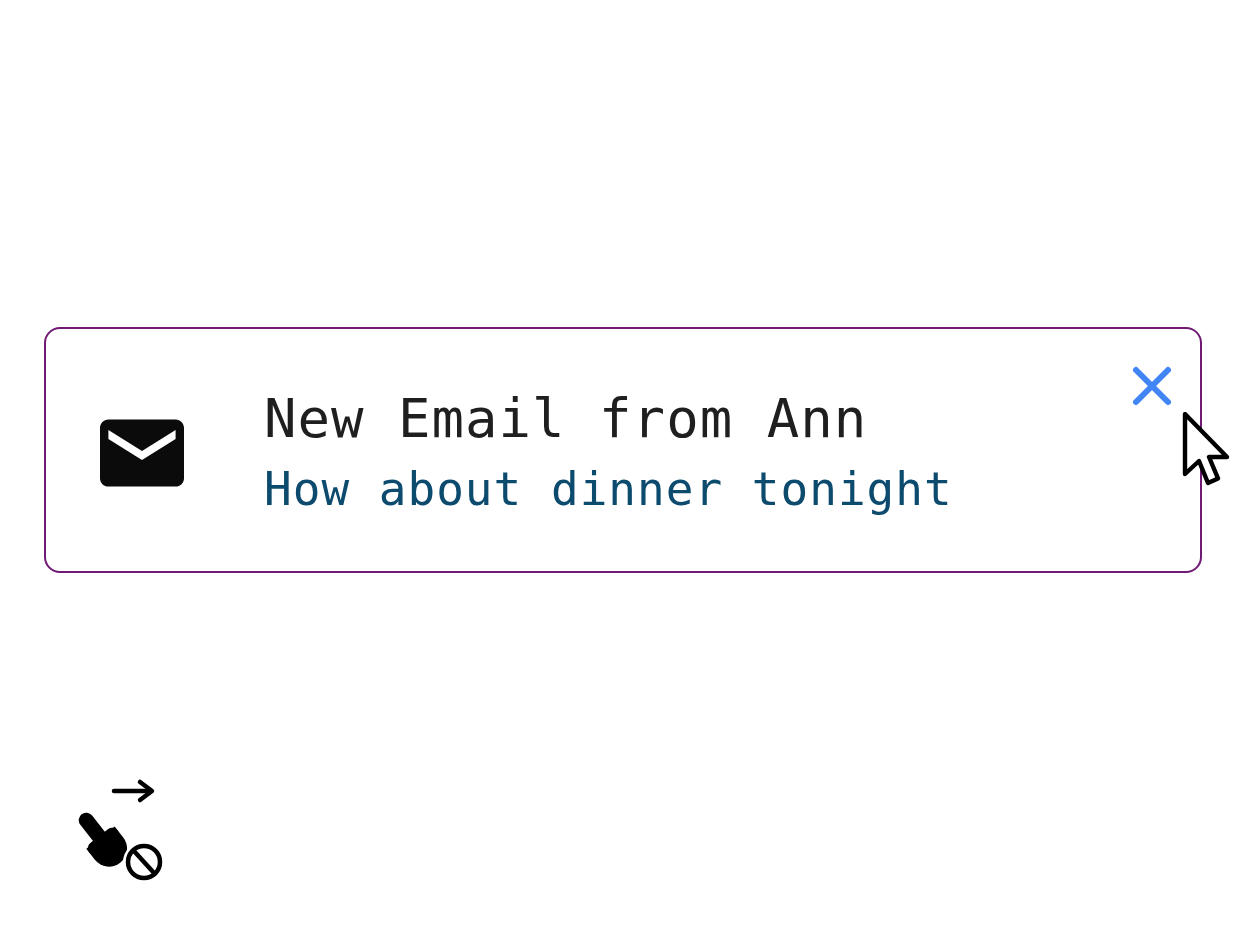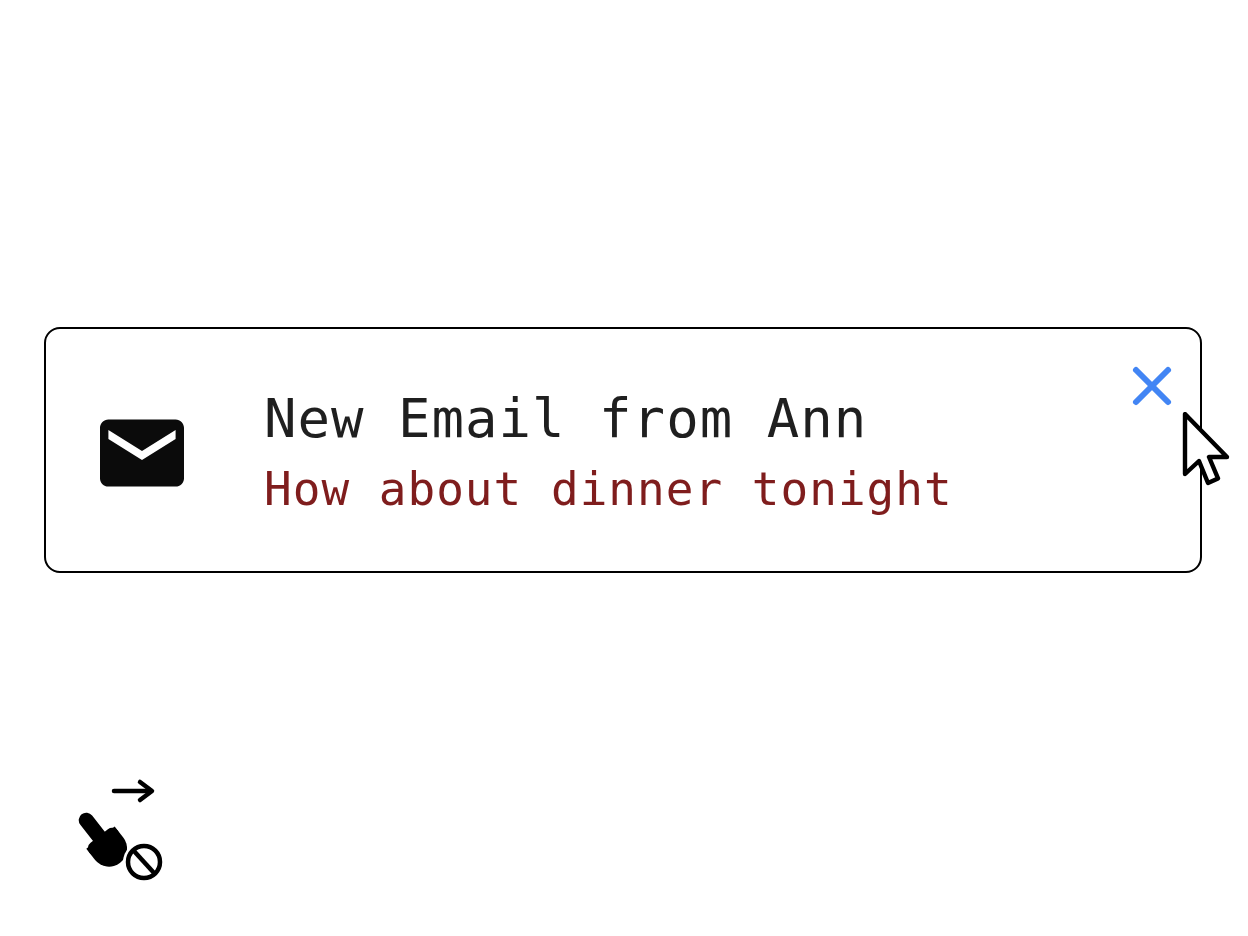--- a/index.html
+++ b/index.html
@@ -17,21 +17,21 @@
     height: 936px;
     background: #ffffff;
   }
   .notification-card {
     position: absolute;
     left: 44px;
     top: 327px;
     width: 1158px;
     height: 246px;
     background: #ffffff;
-    border: 2px solid #000000;
+    border: 2px solid #701a75;
     border-radius: 16px;
     box-sizing: border-box;
     cursor: pointer;
   }
   .email-icon-wrap {
     position: absolute;
     left: 54px;
     top: 90px;
     width: 84px;
     height: 68px;
@@ -46,21 +46,21 @@
     color: #1f1f1f;
     white-space: nowrap;
   }
   .card-subtitle {
     position: absolute;
     left: 218px;
     top: 134px;
     font-size: 46px;
     line-height: 52px;
     letter-spacing: 1px;
-    color: #7f1d1d;
+    color: #0c4a6e;
     white-space: nowrap;
   }
   .close-button {
     position: absolute;
     left: 1082px;
     top: 33px;
     width: 48px;
     height: 48px;
     display: flex;
     align-items: center;

